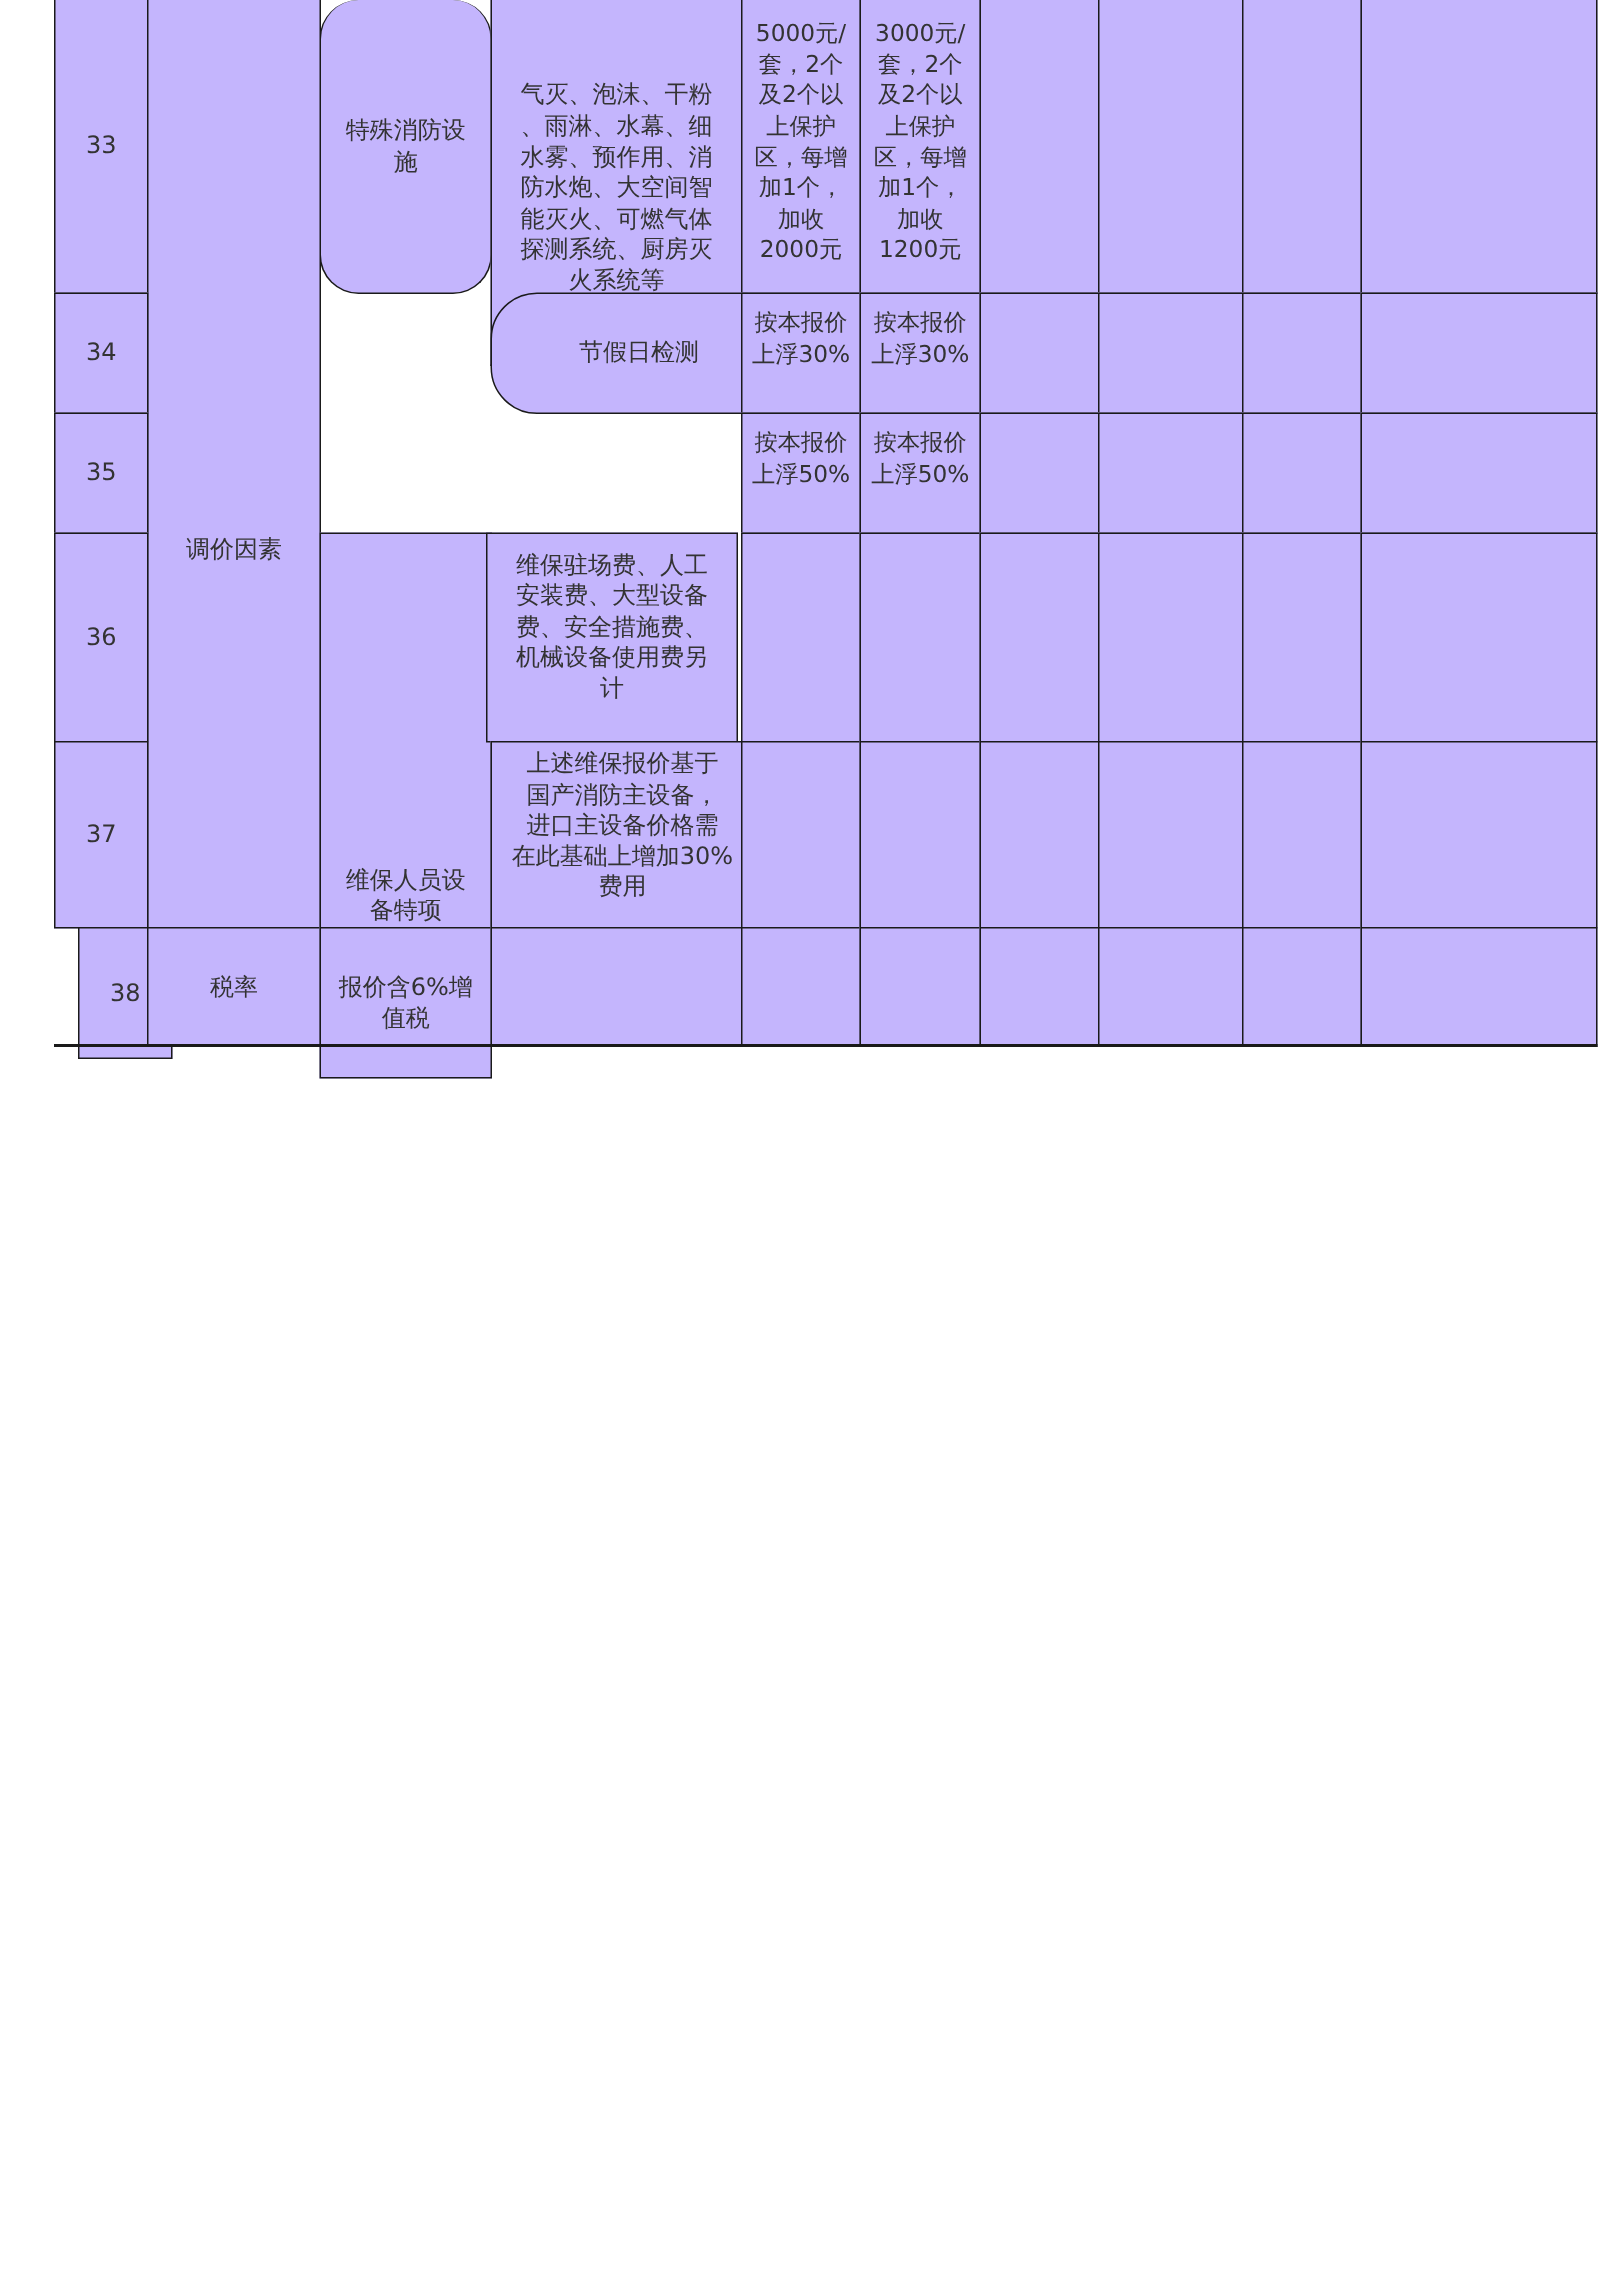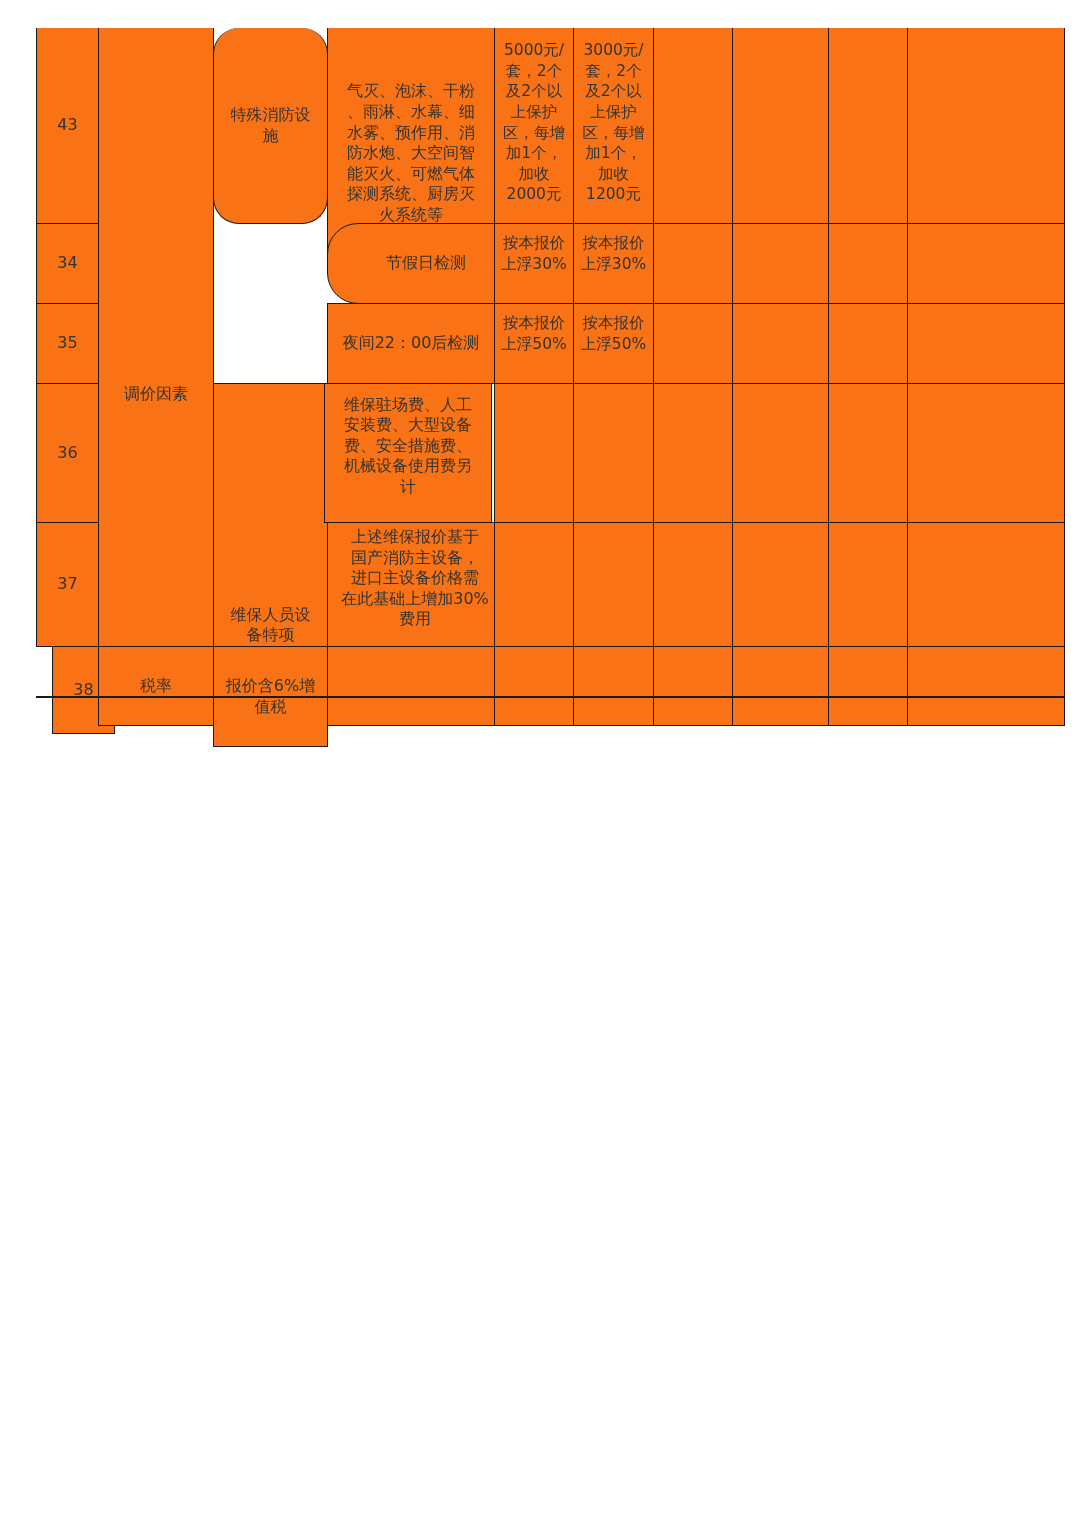--- a/index.html
+++ b/index.html
@@ -2,32 +2,32 @@
 <html><head>
 <meta charset="utf-8">
 <style>
   html, body { margin: 0; padding: 0; background: #ffffff; }
   body { width: 1080px; height: 1527px; position: relative; overflow: hidden;
          font-family: "DejaVu Sans", "Liberation Sans", sans-serif; color: #333333; }
   .page { position: absolute; left: 0; top: 0; width: 1080px; height: 1527px; background: #fff; }
   .cell { position: absolute; box-sizing: border-box; border: 1.5px solid #1a1a1a;
           display: flex; align-items: center; justify-content: center; text-align: center;
           font-size: 16px; line-height: 20.6px; padding: 0 4px; white-space: pre-line;
-          word-break: break-all; background: #f97316; margin-top: 28px; }
+          word-break: break-all; background: #c4b5fd; }
   .cell.top-open { border-top: none; }
   .cell .txt { display: block; }
   .cell.narrow { padding: 0 1px; font-size: 15.5px; }
   .outer-bottom { position: absolute; left: 36px; top: 696px; width: 1029px; height: 2px; background: #1a1a1a; }
 </style>
 </head>
 <body>
 
 <div class="page">
 
-  <div class="cell top-open" style="left:36px;top:0;width:63px;height:196px;"><span class="txt">43</span></div>
+  <div class="cell top-open" style="left:36px;top:0;width:63px;height:196px;"><span class="txt">33</span></div>
 
   <div class="cell top-open" style="left:98px;top:0;width:116px;height:619px;padding-bottom:241px;align-items:flex-end;"><span class="txt">调价因素</span></div>
   <div class="cell top-open" style="left:213px;top:0;width:115px;height:196px;border-radius:26px;"><span class="txt">特殊消防设
 施</span></div>
   <div class="cell top-open" style="left:327px;top:0;width:168px;height:244px;padding-top:8px;"><span class="txt">气灭、泡沫、干粉
 、雨淋、水幕、细
 水雾、预作用、消
 防水炮、大空间智
 能灭火、可燃气体
 探测系统、厨房灭
@@ -59,21 +59,20 @@
   <div class="cell narrow" style="left:494px;top:195px;width:80px;height:81px;padding-bottom:20px;"><span class="txt">按本报价
 上浮30%</span></div>
   <div class="cell narrow" style="left:573px;top:195px;width:81px;height:81px;padding-bottom:20px;"><span class="txt">按本报价
 上浮30%</span></div>
   <div class="cell" style="left:653px;top:195px;width:80px;height:81px;"><span class="txt"></span></div>
   <div class="cell" style="left:732px;top:195px;width:97px;height:81px;"><span class="txt"></span></div>
   <div class="cell" style="left:828px;top:195px;width:80px;height:81px;"><span class="txt"></span></div>
   <div class="cell" style="left:907px;top:195px;width:158px;height:81px;"><span class="txt"></span></div>
 
   <div class="cell" style="left:36px;top:275px;width:63px;height:81px;"><span class="txt">35</span></div>
-  <div class="cell" style="left:327px;top:275px;width:168px;height:81px;"><span class="txt">夜间22：00后检测</span></div>
   <div class="cell narrow" style="left:494px;top:275px;width:80px;height:81px;padding-bottom:20px;"><span class="txt">按本报价
 上浮50%</span></div>
   <div class="cell narrow" style="left:573px;top:275px;width:81px;height:81px;padding-bottom:20px;"><span class="txt">按本报价
 上浮50%</span></div>
   <div class="cell" style="left:653px;top:275px;width:80px;height:81px;"><span class="txt"></span></div>
   <div class="cell" style="left:732px;top:275px;width:97px;height:81px;"><span class="txt"></span></div>
   <div class="cell" style="left:828px;top:275px;width:80px;height:81px;"><span class="txt"></span></div>
   <div class="cell" style="left:907px;top:275px;width:158px;height:81px;"><span class="txt"></span></div>
 
   <div class="cell" style="left:36px;top:355px;width:63px;height:140px;"><span class="txt">36</span></div>

